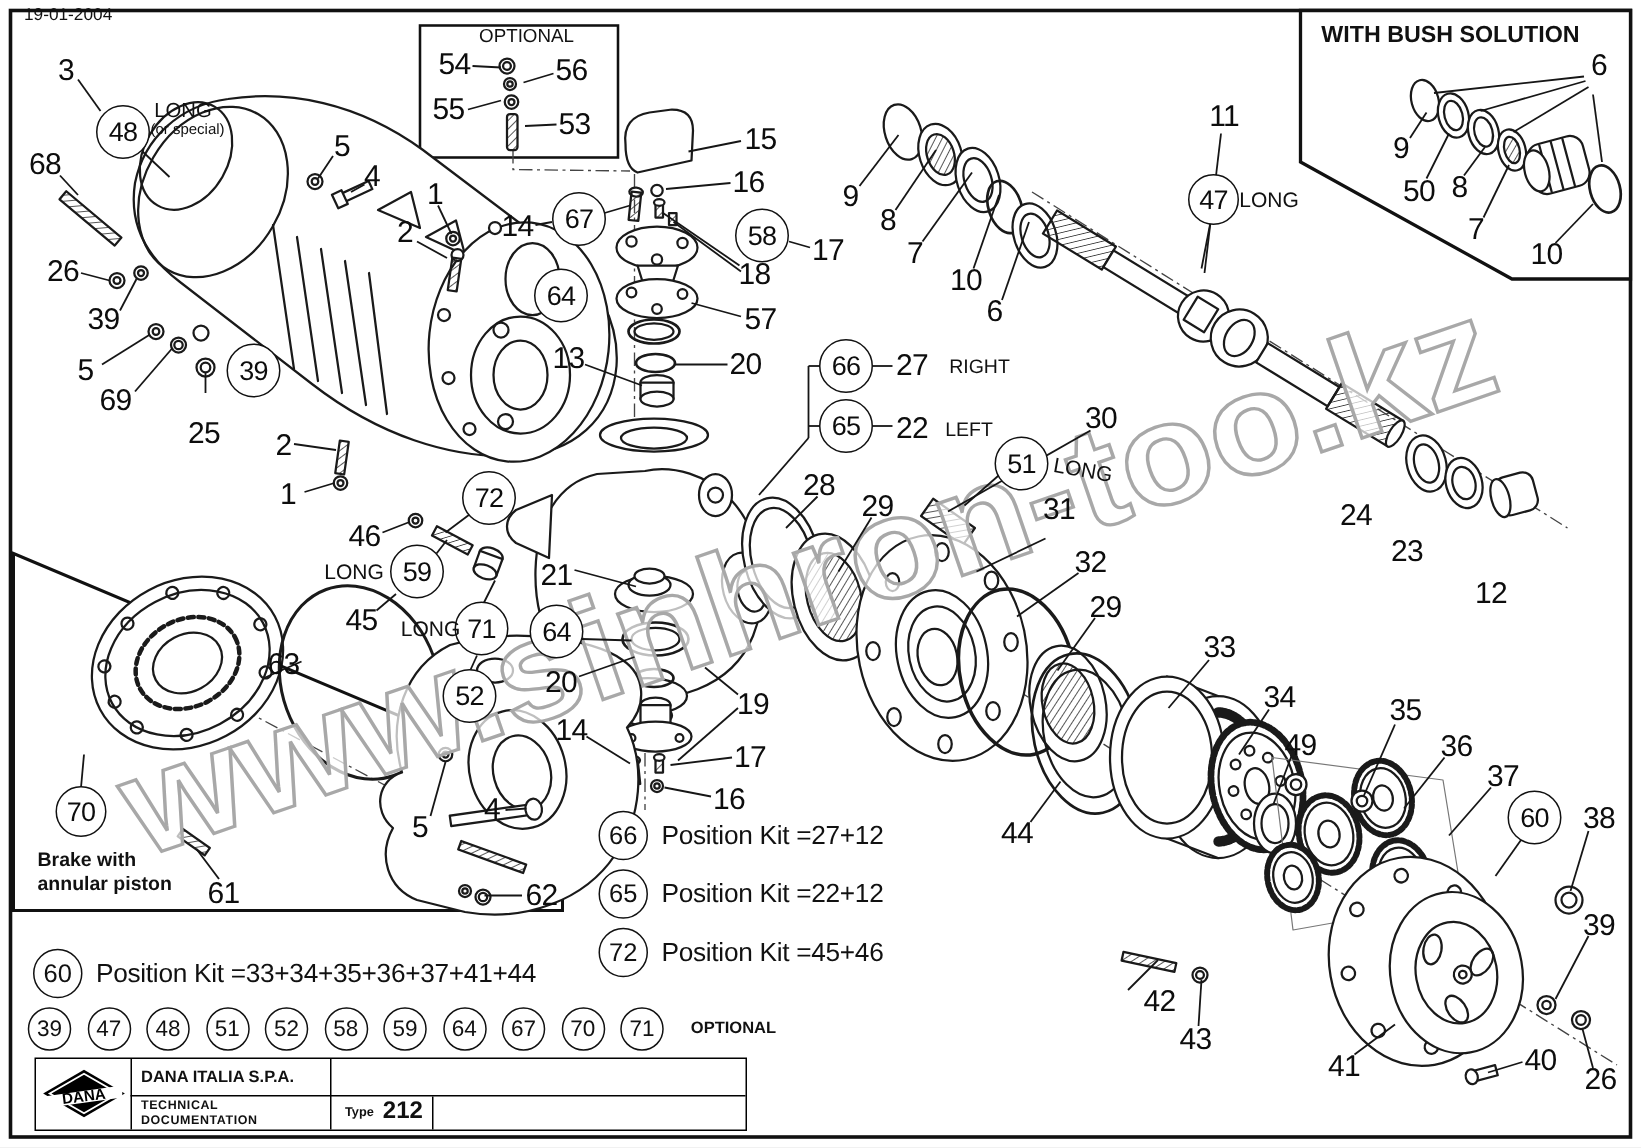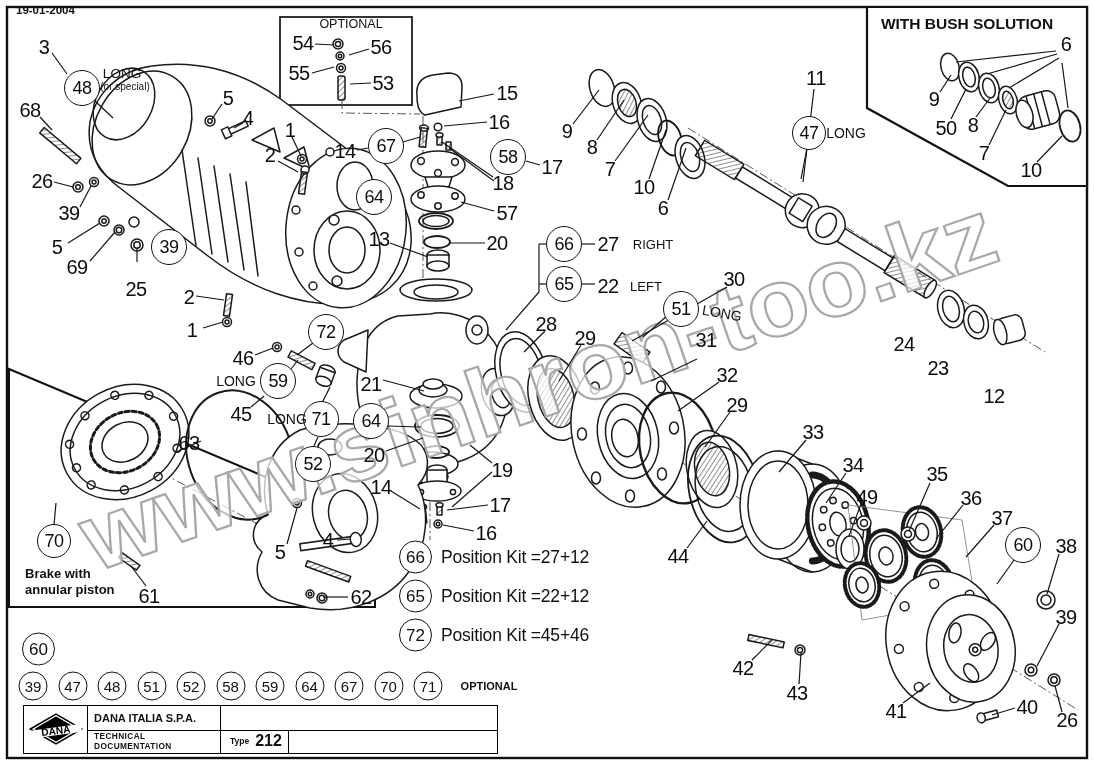--- a/index.html
+++ b/index.html
@@ -16,21 +16,21 @@
   .circled {
     position:absolute; transform:translate(-50%,-50%);
     border:1.7px solid #111; border-radius:50%; background:#fff;
     display:flex; align-items:center; justify-content:center;
     font-size:18px; letter-spacing:-0.5px; color:#0d0d0d;
   }
   .annot {
     position:absolute; transform:translate(-50%,-50%);
     line-height:1; white-space:nowrap; color:#111;
   }
-  .annot.left { transform:translate(0,-50%);font-weight:bold; }
+  .annot.left { transform:translate(0,-50%); }
   .annot.bold { font-weight:bold; }
   .kit { position:absolute; display:flex; align-items:center; transform:translate(-16px,-50%); }
   .kit .kc {
     width:31px; height:31px; border:1.7px solid #111; border-radius:50%; background:#fff;
     display:flex; align-items:center; justify-content:center; font-size:17px; flex:0 0 auto;
   }
   .kit .kt { margin-left:9px; font-size:17.5px; letter-spacing:-0.2px; white-space:nowrap; }
   .orow-c {
     position:absolute; transform:translate(-50%,-50%);
     width:27px; height:27px; border:1.6px solid #111; border-radius:50%; background:#fff;
@@ -594,21 +594,21 @@
       <div class="plain" style="left: 374px; top: 455px;">20</div>
       <div class="plain" style="left: 502px; top: 470px;">19</div>
       <div class="plain" style="left: 381px; top: 487px;">14</div>
       <div class="plain" style="left: 500px; top: 505px;">17</div>
       <div class="plain" style="left: 486px; top: 533px;">16</div>
       <div class="plain" style="left: 678px; top: 556px;">44</div>
       <div class="plain" style="left: 149px; top: 596px;">61</div>
       <div class="plain" style="left: 280px; top: 552px;">5</div>
       <div class="plain" style="left: 328px; top: 540px;">4</div>
       <div class="plain" style="left: 361px; top: 597px;">62</div>
-      <div class="plain" style="left: 743px; top: 668px; text-align: right;">42</div>
+      <div class="plain" style="left: 773px; top: 668px; text-align: right;">42</div>
       <div class="plain" style="left: 797px; top: 693px;">43</div>
       <div class="plain" style="left: 896px; top: 711px;">41</div>
       <div class="plain" style="left: 1027px; top: 707px;">40</div>
       <div class="plain" style="left: 1067px; top: 720px;">26</div>
       <div class="circled" style="left: 82px; top: 88px; width: 34px; height: 34px;">48</div>
       <div class="circled" style="left: 169px; top: 247px; width: 34px; height: 34px;">39</div>
       <div class="circled" style="left: 386px; top: 146px; width: 34px; height: 34px;">67</div>
       <div class="circled" style="left: 508px; top: 157px; width: 34px; height: 34px;">58</div>
       <div class="circled" style="left: 374px; top: 197px; width: 34px; height: 34px;">64</div>
       <div class="circled" style="left: 564px; top: 244px; width: 34px; height: 34px;">66</div>
@@ -643,20 +643,21 @@
       <div class="kit" style="left: 415px; top: 596px;">
         <span class="kc">65</span>
         <span class="kt">Position Kit =22+12</span>
       </div>
       <div class="kit" style="left: 415px; top: 635px;">
         <span class="kc">72</span>
         <span class="kt">Position Kit =45+46</span>
       </div>
       <div class="kit" style="left: 38px; top: 649px;">
         <span class="kc">60</span>
+        <span class="kt">Position Kit =33+34+35+36+37+41+44</span>
       </div>
       <div class="orow-c" style="left: 33px; top: 686px;">39</div>
       <div class="orow-c" style="left: 72.5px; top: 686px;">47</div>
       <div class="orow-c" style="left: 112px; top: 686px;">48</div>
       <div class="orow-c" style="left: 151.5px; top: 686px;">51</div>
       <div class="orow-c" style="left: 191px; top: 686px;">52</div>
       <div class="orow-c" style="left: 230.5px; top: 686px;">58</div>
       <div class="orow-c" style="left: 270px; top: 686px;">59</div>
       <div class="orow-c" style="left: 309.5px; top: 686px;">64</div>
       <div class="orow-c" style="left: 349px; top: 686px;">67</div>

